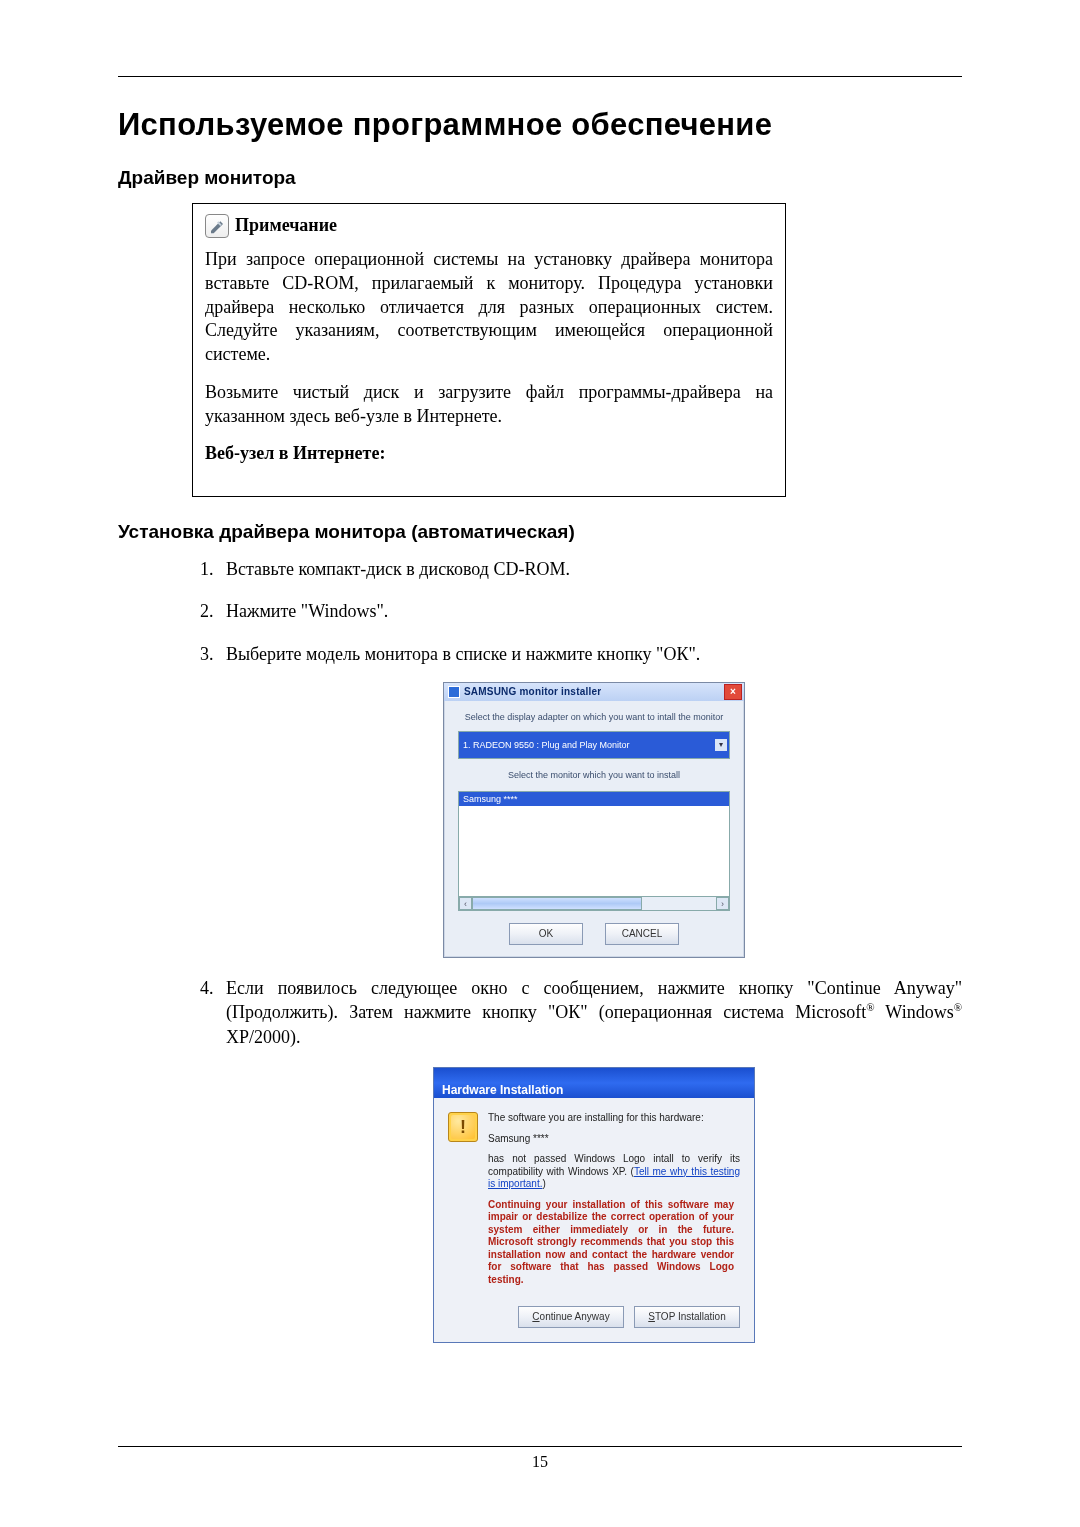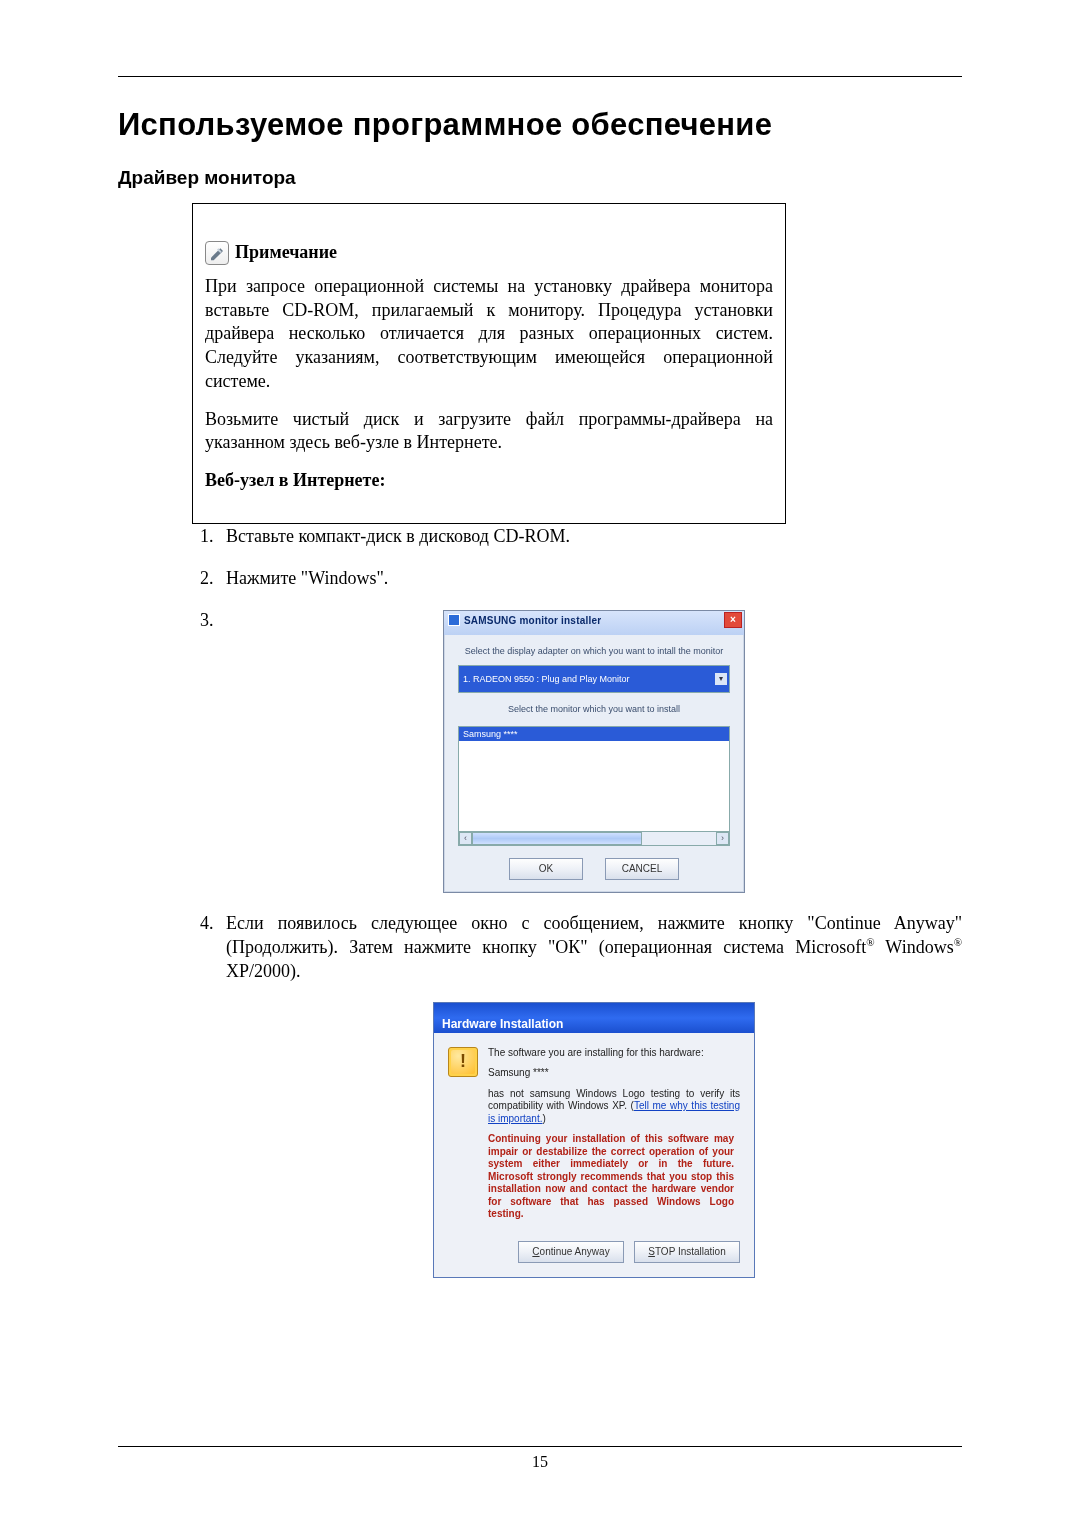--- a/index.html
+++ b/index.html
@@ -58,21 +58,20 @@
     box-sizing: border-box;
     background: linear-gradient(#fff,#eee);
     display: inline-flex;
     align-items: center;
     justify-content: center;
   }
   .note-icon svg { width: 16px; height: 16px; }
   .note-title {
     font-weight: bold;
     font-size: 18px;
-    margin-top: 27px;
   }
   .note-p { text-align: justify; margin: 0 0 14px 0; }
   .note-b { font-weight: bold; }
 
   .h2b {
     font-family: Arial, Helvetica, sans-serif;
     font-weight: bold;
     font-size: 19px;
     margin: 24px 0 14px 0;
   }
@@ -99,21 +98,21 @@
     font-family: Tahoma, Arial, sans-serif;
     font-size: 10px;
     color: #203050;
     box-shadow: 0 0 0 1px #cdd7e6 inset;
   }
   .installer-title {
     display: flex;
     align-items: center;
     justify-content: space-between;
     height: 18px;
-    padding: 0 2px 6px 4px;
+    padding: 0 2px 0 4px;
     background: linear-gradient(#d7e4fb,#bcd1f4);
     color: #0a2a6b;
     font-weight: bold;
     letter-spacing: 0.2px;
   }
   .installer-title .icon {
     display:inline-block;width:12px;height:12px;margin-right:4px;
     background:#2b6bd8;border:1px solid #fff;box-sizing:border-box;
   }
   .installer-close {
@@ -244,25 +243,27 @@
           </svg>
       </span>
       <span class="note-title">Примечание</span>
     </div>
     <p class="note-p">При запросе операционной системы на установку драйвера монитора вставьте CD-ROM, прилагаемый к монитору. Процедура установки драйвера несколько отличается для разных операционных систем. Следуйте указаниям, соответствующим имеющейся операционной системе.</p>
     <p class="note-p">Возьмите чистый диск и загрузите файл программы-драйвера на указанном здесь веб-узле в Интернете.</p>
     <div class="note-b">Веб-узел в Интернете:</div>
     <div style="height:14px"></div>
   </div>
 
+  <div class="h2b">Установка драйвера монитора (автоматическая)</div>
 
   <ol class="steps">
     <li>Вставьте компакт-диск в дисковод CD-ROM.</li>
     <li>Нажмите "Windows".</li>
     <li>
+      <span>Выберите модель монитора в списке и нажмите кнопку "ОК".</span>
 
       
       <div class="installer" style="margin-top:16px;">
         <div class="installer-title">
           <span style="display:flex;align-items:center;">
             <span class="icon"></span>
             <span>SAMSUNG monitor installer</span>
           </span>
           <span class="installer-close">×</span>
         </div>
@@ -298,21 +299,21 @@
           <span>Hardware Installation</span>
         </div>
         <div class="hwdlg-body">
           <div class="hwdlg-icon">
               <span>!</span>
             </div>
           <div class="hwdlg-text">
             <div>The software you are installing for this hardware:</div>
             <div>Samsung ****</div>
             <div>
-              <span>has not samsung Windows Logo testing to verify its compatibility with Windows XP. (</span><span class="hwdlg-link">Tell me why this testing is important.</span><span>)</span>
+              <span>has not passed Windows Logo intall to verify its compatibility with Windows XP. (</span><span class="hwdlg-link">Tell me why this testing is important.</span><span>)</span>
             </div>
             <div class="hwdlg-warn">Continuing your installation of this software may impair or destabilize the correct operation of your system either immediately or in the future. Microsoft strongly recommends that you stop this installation now and contact the hardware vendor for software that has passed Windows Logo testing.</div>
           </div>
         </div>
         <div class="hwdlg-buttons">
           <div class="win-btn">
             <span class="ul">C</span>
               <span>ontinue Anyway</span>
           </div>
           <div class="win-btn">

